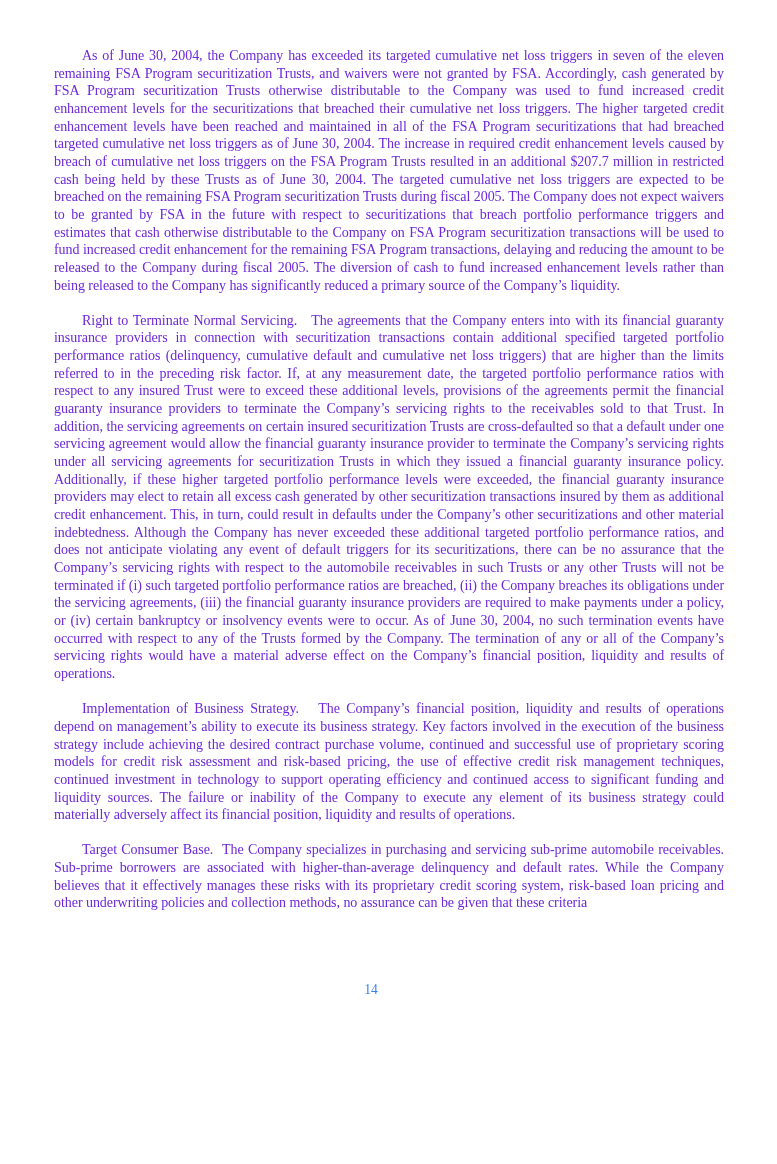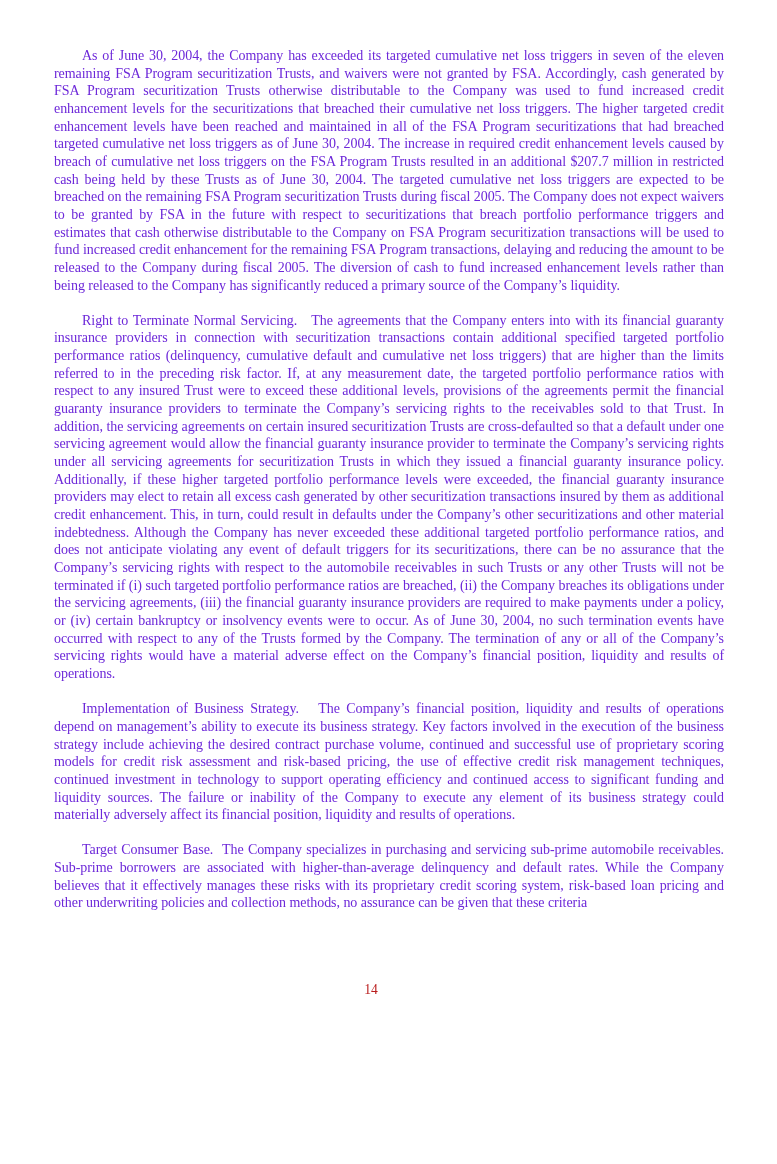--- a/index.html
+++ b/index.html
@@ -22,21 +22,21 @@
   }
   .heading { }
   .page-number {
     position: absolute;
     top: 982px;
     left: 0;
     width: 742px;
     text-align: center;
     font-family: "Liberation Serif", serif;
     font-size: 13.6px;
-    color: #b91c1c;
+    color: #3b82f6;
   }
 </style>
 </head>
 <body>
 
 <div class="page">
   <p class="para">
     <span class="heading"></span><span>As of June 30, 2004, the Company has exceeded its targeted cumulative net loss triggers in seven of the eleven remaining FSA Program securitization Trusts, and waivers were not granted by FSA. Accordingly, cash generated by FSA Program securitization Trusts otherwise distributable to the Company was used to fund increased credit enhancement levels for the securitizations that breached their cumulative net loss triggers. The higher targeted credit enhancement levels have been reached and maintained in all of the FSA Program securitizations that had breached targeted cumulative net loss triggers as of June 30, 2004. The increase in required credit enhancement levels caused by breach of cumulative net loss triggers on the FSA Program Trusts resulted in an additional $207.7 million in restricted cash being held by these Trusts as of June 30, 2004. The targeted cumulative net loss triggers are expected to be breached on the remaining FSA Program securitization Trusts during fiscal 2005. The Company does not expect waivers to be granted by FSA in the future with respect to securitizations that breach portfolio performance triggers and estimates that cash otherwise distributable to the Company on FSA Program securitization transactions will be used to fund increased credit enhancement for the remaining FSA Program transactions, delaying and reducing the amount to be released to the Company during fiscal 2005. The diversion of cash to fund increased enhancement levels rather than being released to the Company has significantly reduced a primary source of the Company’s liquidity.</span>
   </p>
   <p class="para">

